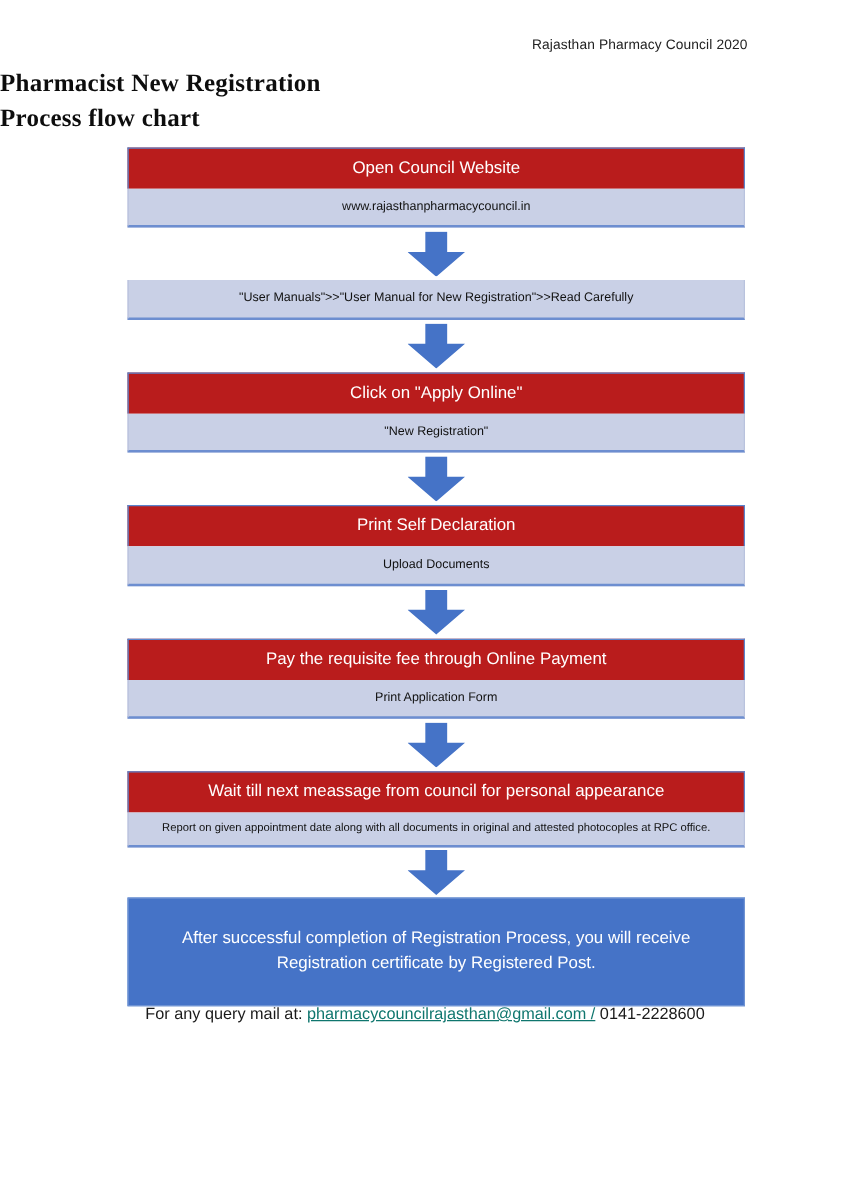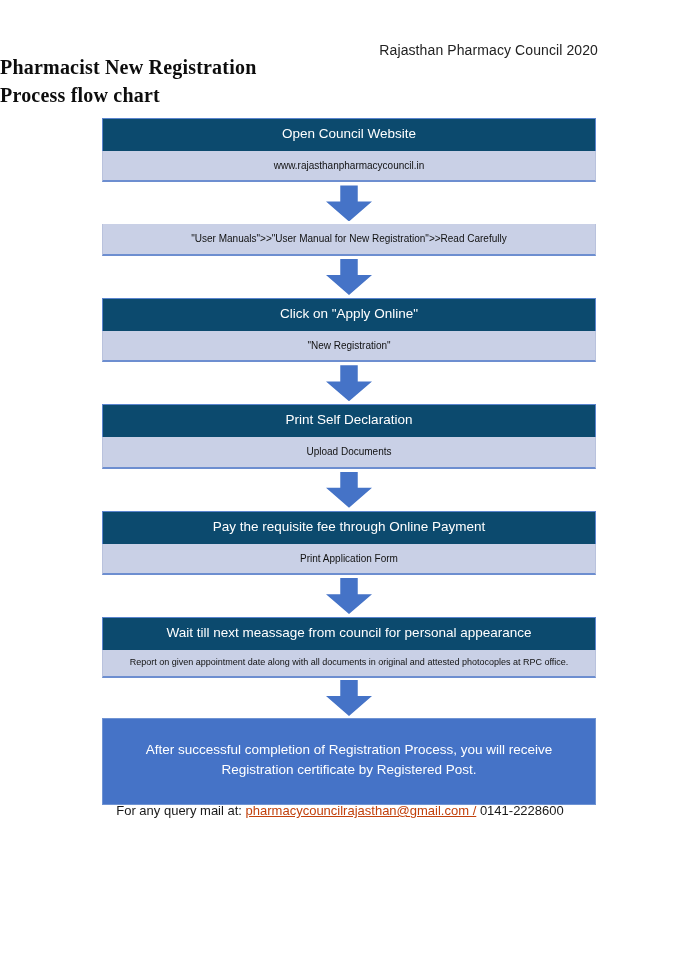--- a/index.html
+++ b/index.html
@@ -19,23 +19,23 @@
   .page {
     position: relative;
     width: 680px;
     height: 956px;
     background: #ffffff;
   }
 
   
   .council-line {
     position: absolute;
-    top: 42px;
+    top: 30px;
     right: 82px;
-    font-size: 14px;
+    font-size: 11px;
     color: #222222;
     letter-spacing: 0.1px;
     white-space: nowrap;
   }
 
   
   .doc-title {
     position: absolute;
     top: 56px;
     left: 0;
@@ -59,21 +59,21 @@
     top: 118px;
     width: 494px;
   }
 
   .step {
     width: 100%;
     margin: 0;
   }
 
   .step-head {
-    background: #0c4a6e;
+    background: #b91c1c;
     color: #ffffff;
     text-align: center;
     font-size: 13.5px;
     line-height: 1.25;
     padding: 7px 10px 8px;
     box-sizing: border-box;
     border: 1px solid #5a84cd;
     border-bottom: none;
   }
 
@@ -129,21 +129,21 @@
   .footer {
     position: absolute;
     top: 803px;
     left: 0;
     width: 680px;
     text-align: center;
     font-size: 13px;
     color: #1a1a1a;
   }
   .footer .mail-link {
-    color: #c2410c;
+    color: #0f766e;
     text-decoration: underline;
   }
   .footer .phone {
     color: #1a1a1a;
     margin-top: 44px;
   }
 </style>
 </head>
 <body>
 

